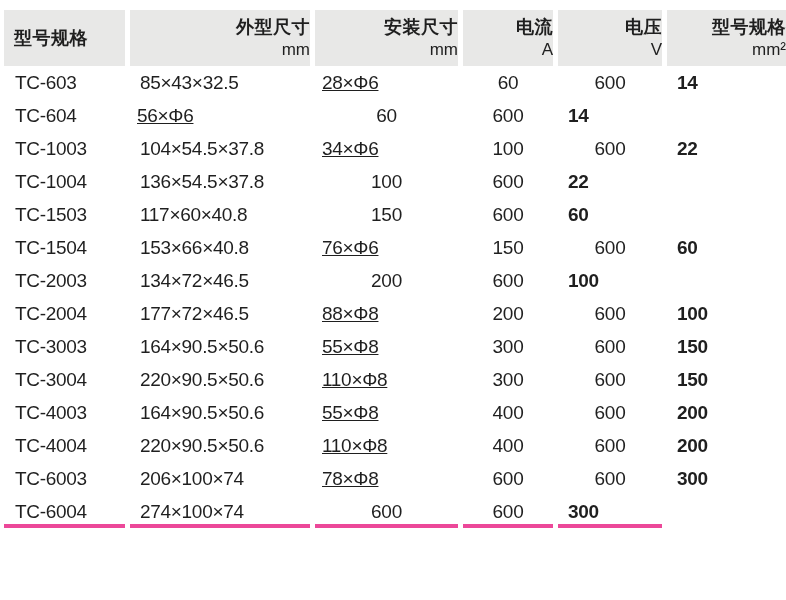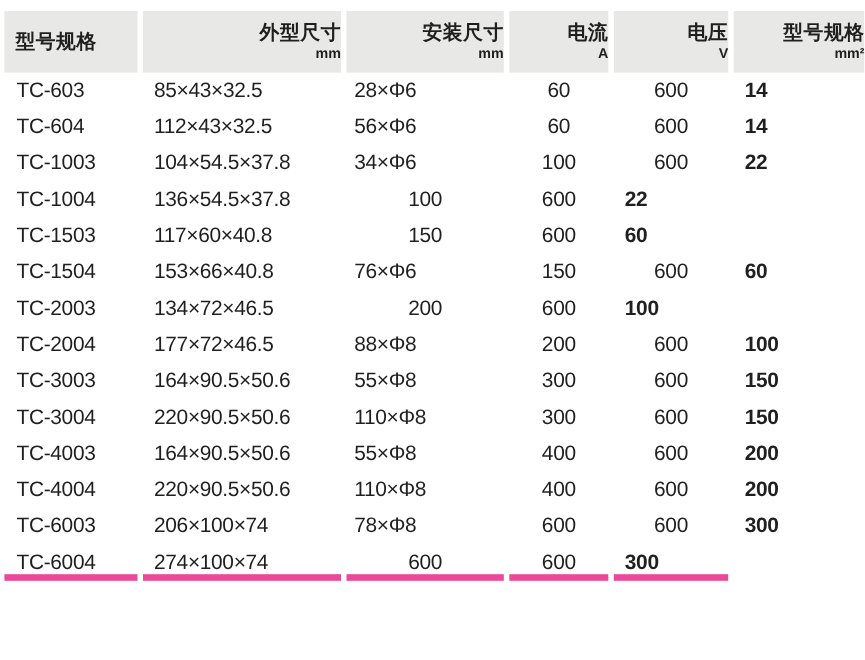--- a/index.html
+++ b/index.html
@@ -42,46 +42,46 @@
     padding-left: 10px;
     box-sizing: border-box;
   }
   .h-label {
     font-size: 18px;
     font-weight: bold;
     letter-spacing: 0.5px;
     white-space: nowrap;
   }
   .h-unit {
-    font-size: 13px;
-    font-weight: bold;
+    font-size: 17px;
+    font-weight: normal;
     margin-top: 2px;
     white-space: nowrap;
   }
   .tbody .grid-row {
     display: grid;
     grid-template-columns: var(--col-template);
     column-gap: var(--gap);
     height: 33px;
   }
   .cell {
     font-size: 19px;
     line-height: 33px;
     letter-spacing: -0.3px;
     white-space: nowrap;
     overflow: hidden;
   }
   .cell.c1 { padding-left: 11px; }
   .cell.c2 { padding-left: 10px; }
-  .cell.c3 { padding-left: 7px; }
+  .cell.c3 { padding-left: 7px; text-decoration: underline; }
   .cell.c4 { text-align: center; }
   .cell.c5 { text-align: center; }
   .cell.c6 { padding-left: 10px; font-weight: bold; }
   .tbody .grid-row:last-of-type .cell {
-    border-bottom: 6px solid #ec4899;
+    border-bottom: 4px solid #ec4899;
   }
 </style>
 </head>
 <body>
 
 <div class="page">
   <div class="spec-table">
 
     <div class="header-row">
       <div class="header-cell model">
@@ -115,21 +115,20 @@
           <div class="cell c1">TC-603</div>
           <div class="cell c2">85×43×32.5</div>
           <div class="cell c3">28×Φ6</div>
           <div class="cell c4">60</div>
           <div class="cell c5">600</div>
           <div class="cell c6">14</div>
         </div>
 
         <div class="grid-row">
           <div class="cell c1">TC-604</div>
-          <div class="cell c2">112×43×32.5</div>
           <div class="cell c3">56×Φ6</div>
           <div class="cell c4">60</div>
           <div class="cell c5">600</div>
           <div class="cell c6">14</div>
         </div>
 
         <div class="grid-row">
           <div class="cell c1">TC-1003</div>
           <div class="cell c2">104×54.5×37.8</div>
           <div class="cell c3">34×Φ6</div>

